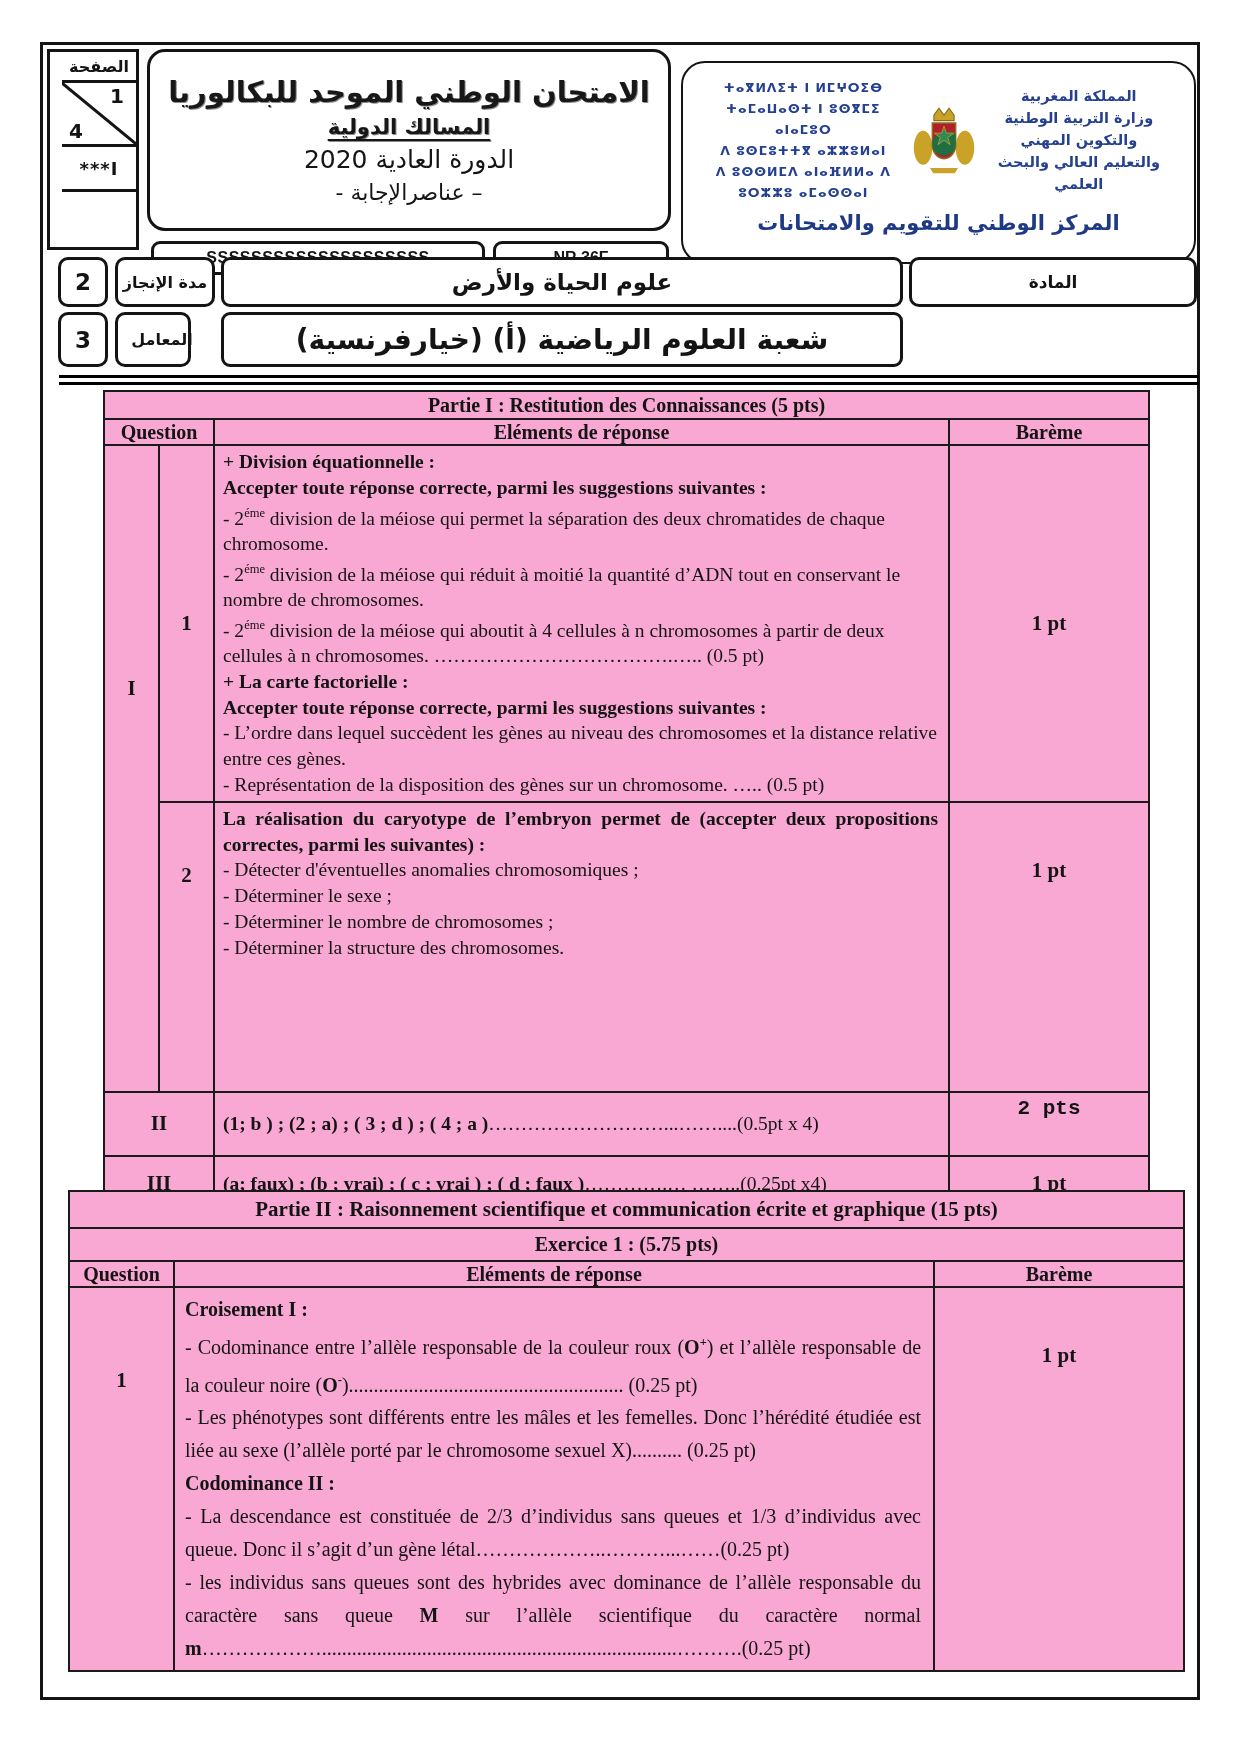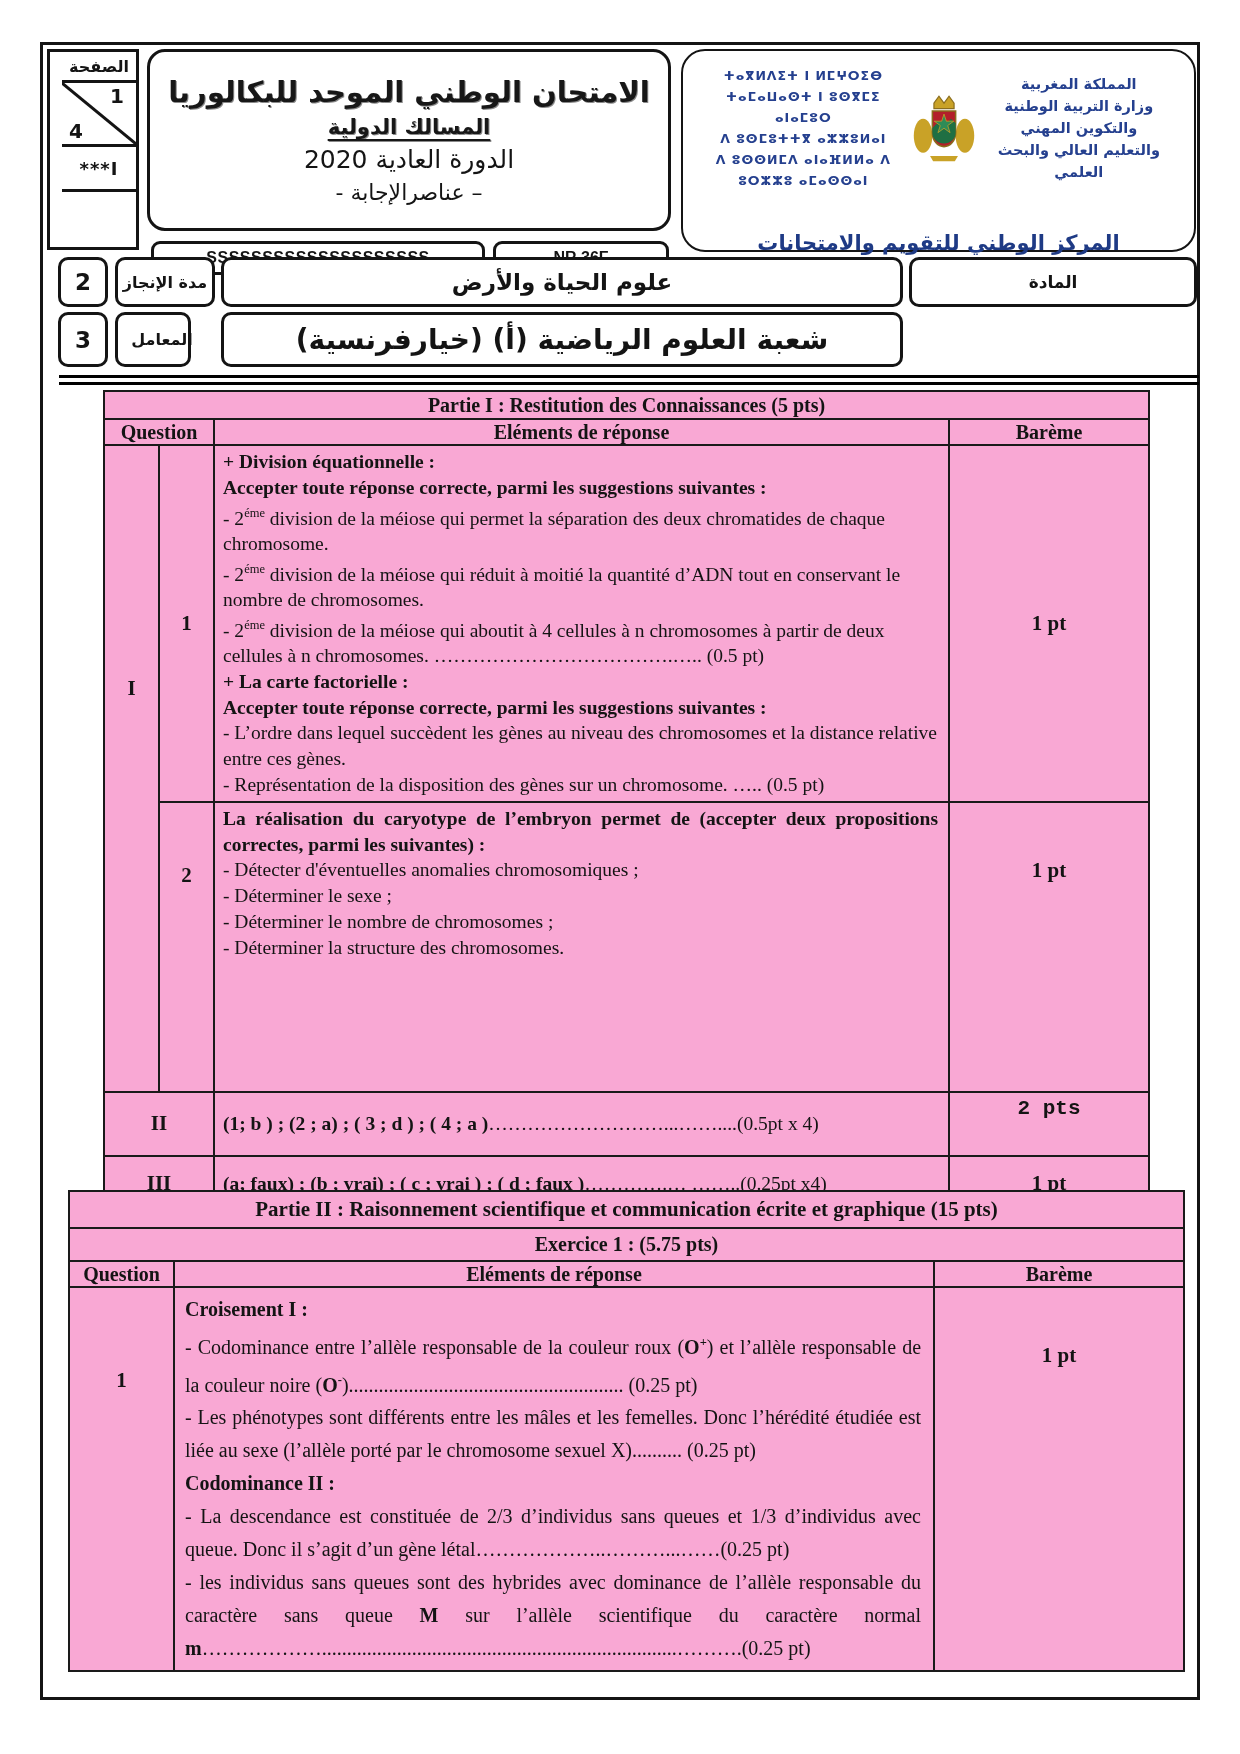--- a/index.html
+++ b/index.html
@@ -23,37 +23,37 @@
 
   
   .title-box { left:104px; top:4px; width:524px; height:182px; border:3px solid #141414; border-radius:18px; display:flex; flex-direction:column; align-items:center; justify-content:center; gap:6px; text-align:center; }
   .ornate { font-family:"DejaVu Sans",sans-serif; font-weight:bold; color:#171717; text-shadow:1px 1px 0 #8a8a8a; }
   .t1 { font-size:29px; }
   .t2 { font-size:21px; text-decoration:underline; text-underline-offset:5px; }
   .t3 { font-family:"DejaVu Sans",sans-serif; font-size:25px; }
   .t4 { font-family:"DejaVu Sans",sans-serif; font-size:22px; }
 
   
-  .ministry-box { left:638px; top:4px; width:515px; height:203px; border:2.5px solid #141414; border-radius:24px; padding:14px 12px 6px; display:flex; flex-direction:column; }
+  .ministry-box { left:638px; top:16px; width:515px; height:203px; border:2.5px solid #141414; border-radius:24px; padding:14px 12px 6px; display:flex; flex-direction:column; }
   .min-top { display:flex; align-items:center; }
   .tif-col { flex:1.05; text-align:center; font-family:"DejaVu Sans",sans-serif; font-size:12.5px; line-height:21px; color:#25408f; letter-spacing:1px; font-weight:bold; }
   .emblem { width:64px; flex:0 0 64px; display:flex; justify-content:center; }
   .arab-col { flex:1; text-align:center; direction:rtl; font-family:"DejaVu Sans",sans-serif; font-size:14.5px; line-height:22px; font-weight:bold; color:#25408f; }
-  .min-center { text-align:center; direction:rtl; font-family:"DejaVu Sans",sans-serif; font-size:21px; color:#1e3a85; padding-top:8px; font-weight:bold;margin-top:32px; }
+  .min-center { text-align:center; direction:rtl; font-family:"DejaVu Sans",sans-serif; font-size:21px; color:#1e3a85; padding-top:8px; font-weight:bold; }
 
   
   .ref-box { border:3px solid #141414; border-radius:9px; display:flex; align-items:center; justify-content:center; font:bold 16px "Liberation Sans",sans-serif; }
   .ref-s { left:108px; top:196px; width:334px; height:34px; letter-spacing:0.5px; }
   .ref-nr { left:450px; top:196px; width:176px; height:34px; }
 
   
   .cellbox { border:3px solid #141414; border-radius:10px; display:flex; align-items:center; justify-content:center; background:#fff; }
   .num-val { font:bold 23px "DejaVu Sans",sans-serif; }
   .ar-label { font:bold 16px "DejaVu Sans",sans-serif; direction:rtl; }
-  .ar-big { font:bold 23px "DejaVu Sans",sans-serif; direction:rtl; }
+  .ar-big { font:bold 23px "DejaVu Sans",sans-serif; direction:rtl;border-radius:9px; }
   .ar-cat { font:bold 17px "DejaVu Sans",sans-serif; direction:rtl; }
 
   .double-rule { left:16px; top:330px; width:1140px; height:10px; border-top:3.5px solid #000; border-bottom:3px solid #000; }
 
   
   table.grid { border-collapse:collapse; table-layout:fixed; background:#f9a8d4; }
   table.grid td { border:2.5px solid #1a1a1a; }
   .part-title { font:bold 20px "Liberation Serif",serif; text-align:center; height:28px; }
   .head-row td { font:bold 20px "Liberation Serif",serif; text-align:center; height:26px; }
   .qnum { font:bold 21px "Liberation Serif",serif; text-align:center; vertical-align:middle; }

